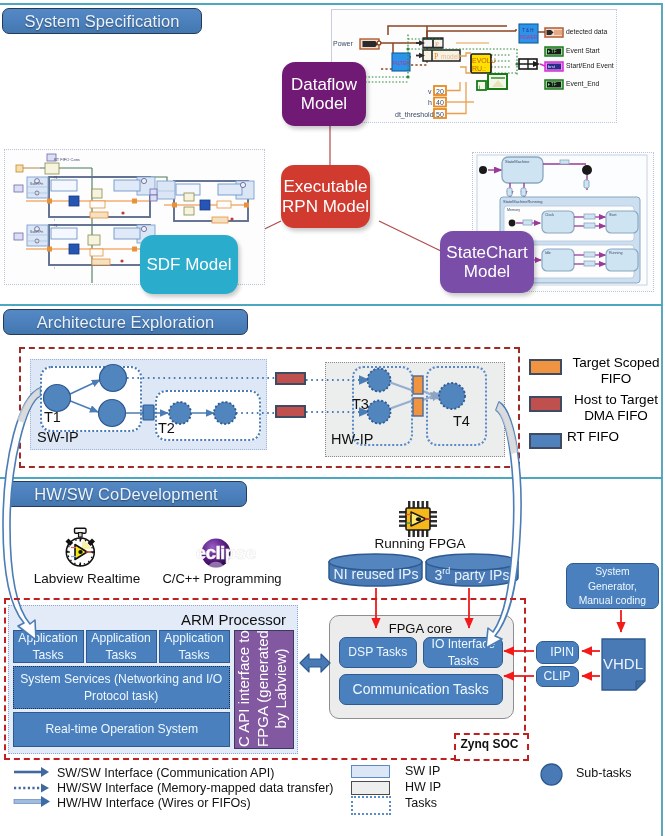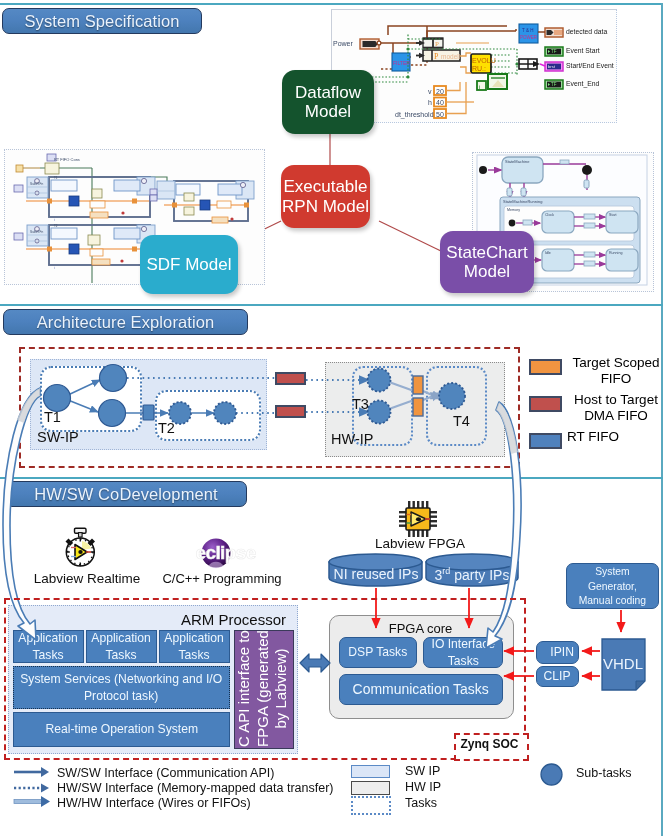--- a/index.html
+++ b/index.html
@@ -187,21 +187,21 @@
       <path d="M61,20 L89,20"></path>
       <path d="M61,31.5 L81,31.5 L81,-10"></path>
     </g>
   </svg>
 
   <div class="abs vi-label" style="left:566px;top:27.5px;">detected data</div>
   <div class="abs vi-label" style="left:566px;top:46.5px;">Event Start</div>
   <div class="abs vi-label" style="left:566px;top:61.5px;">Start/End Event</div>
   <div class="abs vi-label" style="left:566px;top:79.5px;">Event_End</div>
 
-  <div class="abs modelbox" style="left:282px;top:70px;width:92px;height:64px;background:#14532d;">
+  <div class="abs modelbox" style="left:282px;top:62px;width:84px;height:64px;background:#701a75;">
     <div><span>Dataflow</span><br>
          <span>Model</span></div>
   </div>
   <div class="abs modelbox" style="left:281px;top:165px;width:89px;height:63px;background:#d03a2f;">
     <div><span>Executable</span><br>
          <span>RPN Model</span></div>
   </div>
 
   <div class="abs" style="left:4px;top:149px;width:259px;height:134px;background:#fdfdfd;border:1px dotted #b8c4d8;"></div>
   <svg class="abs" style="left:4px;top:149px;" width="259" height="134">
@@ -518,21 +518,21 @@
     <rect x="8" y="8" width="24" height="22" rx="1.2" fill="#f6b91b" stroke="#1a1a1a" stroke-width="1.6"></rect>
     <path d="M13,12 L28,19 L13,26 Z" fill="#ffe96b" stroke="#1a1a1a" stroke-width="1.4" stroke-linejoin="round"></path>
     <ellipse cx="20.5" cy="19.2" rx="2.6" ry="2" fill="#111"></ellipse>
     <line x1="27" y1="19" x2="32" y2="19" stroke="#c0392b" stroke-width="1.8"></line>
     <line x1="8.5" y1="14.5" x2="13" y2="14.5" stroke="#e06a1a" stroke-width="1.4"></line>
     <line x1="8.5" y1="23" x2="13" y2="23" stroke="#3a9a4a" stroke-width="1.4"></line>
   </svg>
 
   <div class="abs tool-label" style="left:7px;top:571px;width:160px;font-size:13.5px;">Labview Realtime</div>
   <div class="abs tool-label" style="left:152px;top:571px;width:140px;font-size:13px;">C/C++ Programming</div>
-  <div class="abs tool-label" style="left:360px;top:536px;width:120px;font-size:13.5px;">Labview FPGA</div>
+  <div class="abs tool-label" style="left:360px;top:536px;width:120px;font-size:13.5px;">Running FPGA</div>
 
   <div class="abs" style="left:4px;top:598px;width:518px;height:158px;border:2px dashed #c02020;z-index:9;"></div>
   <div class="abs" style="left:454px;top:733px;width:71px;height:24px;border:2px dashed #c02020;background:#fff;z-index:10;"></div>
   <div class="abs" style="left:454px;top:737px;width:71px;text-align:center;font-size:12px;font-weight:bold;color:#111;z-index:11;">Zynq SOC</div>
 
   <div class="abs" style="left:8px;top:605px;width:288px;height:147px;background:#e4ebf8;border:1.2px dotted #8fa8cf;"></div>
   <div class="abs" style="left:8px;top:611px;width:278px;text-align:right;font-size:15px;color:#0f0f0f;">ARM Processor</div>
 
   <div class="abs bbox" style="left:13px;top:630px;width:71px;height:33px;">
     <div><span>Application</span><br>

